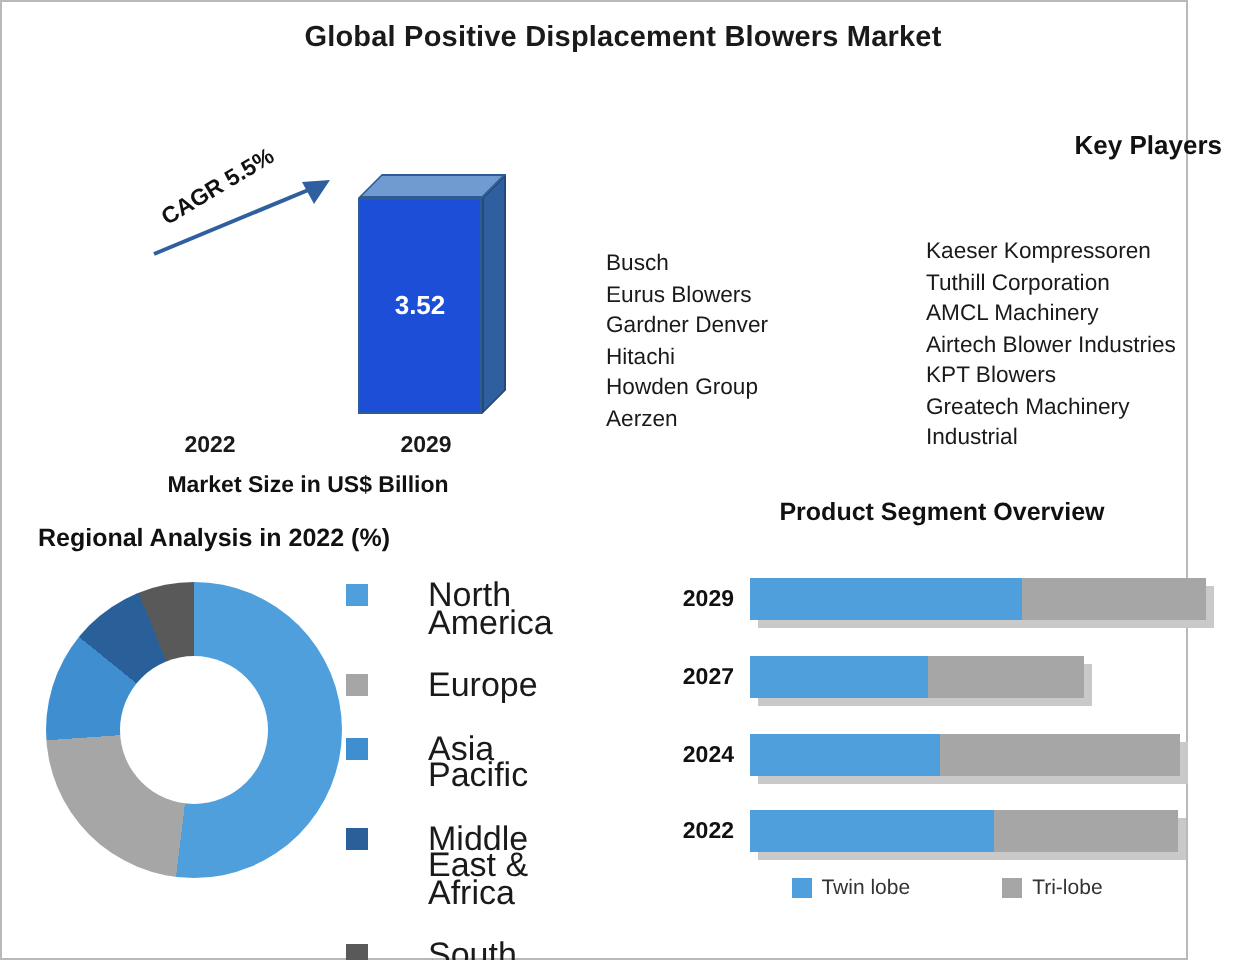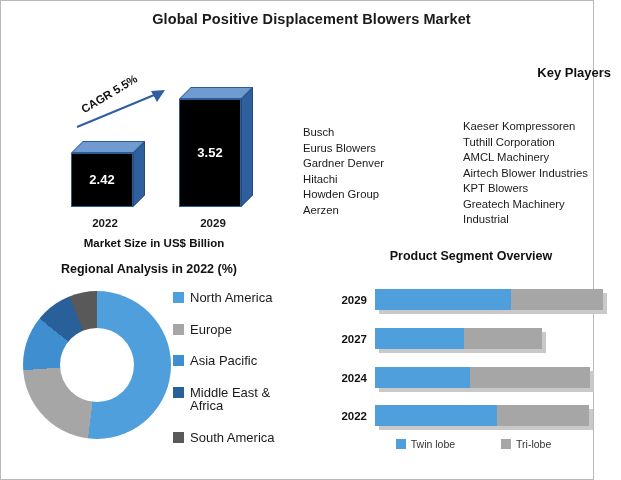--- a/index.html
+++ b/index.html
@@ -35,21 +35,21 @@
     line-height: 20px;
     letter-spacing: 0.1px;
   }
 
   
   #barchart { top: 74px; left: 38px; width: 250px; height: 175px; }
 
   .col-wrap { position: absolute; }
   .col-front {
     position: absolute;
-    background: #000000;
+    background: #1d4ed8;
     border: 1px solid #2c5c96;
     box-sizing: border-box;
   }
   .col-top {
     position: absolute;
     background: #6f9bd1;
     border: 1px solid #2c5c96;
     box-sizing: border-box;
   }
   .col-side {
@@ -111,21 +111,21 @@
     line-height: 15.5px;
   }
   #kp-col-1 { top: 124px; left: 302px; }
   #kp-col-2 { top: 118px; left: 462px; }
 
   
   #regional-title {
     top: 261px;
     left: 18px;
     width: 260px;
-    text-align: center;
+    text-align: left;
     font-size: 12.5px;
     font-weight: bold;
     color: #111;
   }
   #donut {
     top: 290px;
     left: 22px;
     width: 148px;
     height: 148px;
     border-radius: 50%;
@@ -145,23 +145,24 @@
     margin-bottom: 18px;
   }
   .legend-swatch {
     width: 11px;
     height: 11px;
     margin-right: 6px;
     margin-top: 1px;
     flex: 0 0 auto;
   }
   .legend-text {
-    font-size: 13px;
+    font-size: 17px;
     color: #1a1a1a;
     line-height: 13.5px;
+    margin-left: 24px;
   }
 
   
   #product-title {
     top: 248px;
     left: 330px;
     width: 280px;
     text-align: center;
     font-size: 12.5px;
     font-weight: bold;
@@ -212,27 +213,20 @@
 </style>
 </head>
 <body>
 
 <div id="frame">
 
   <div id="title" class="abs">Global Positive Displacement Blowers Market</div>
 
   <div id="barchart" class="abs">
 
-    <div class="col-wrap" style="left:32px; top:66px; width:76px; height:66px;">
-      <div class="col-top" style="left:0; top:0; width:62px; height:12px; transform:skewX(-45deg); transform-origin:left bottom;"></div>
-      <div class="col-front" style="left:0; top:12px; width:62px; height:54px;">
-        <div class="col-val" style="top:18px;">2.42</div>
-      </div>
-      <div class="col-side" style="left:62px; top:12px; width:12px; height:54px; transform:skewY(-45deg); transform-origin:left top;"></div>
-    </div>
 
     <div class="col-wrap" style="left:140px; top:12px; width:86px; height:120px;">
       <div class="col-top" style="left:0; top:0; width:62px; height:12px; transform:skewX(-45deg); transform-origin:left bottom;"></div>
       <div class="col-front" style="left:0; top:12px; width:62px; height:108px;">
         <div class="col-val" style="top:45px;">3.52</div>
       </div>
       <div class="col-side" style="left:62px; top:12px; width:12px; height:108px; transform:skewY(-45deg); transform-origin:left top;"></div>
     </div>
 
     <div class="axis-label" style="left:28px; top:142px; width:76px;">2022</div>

